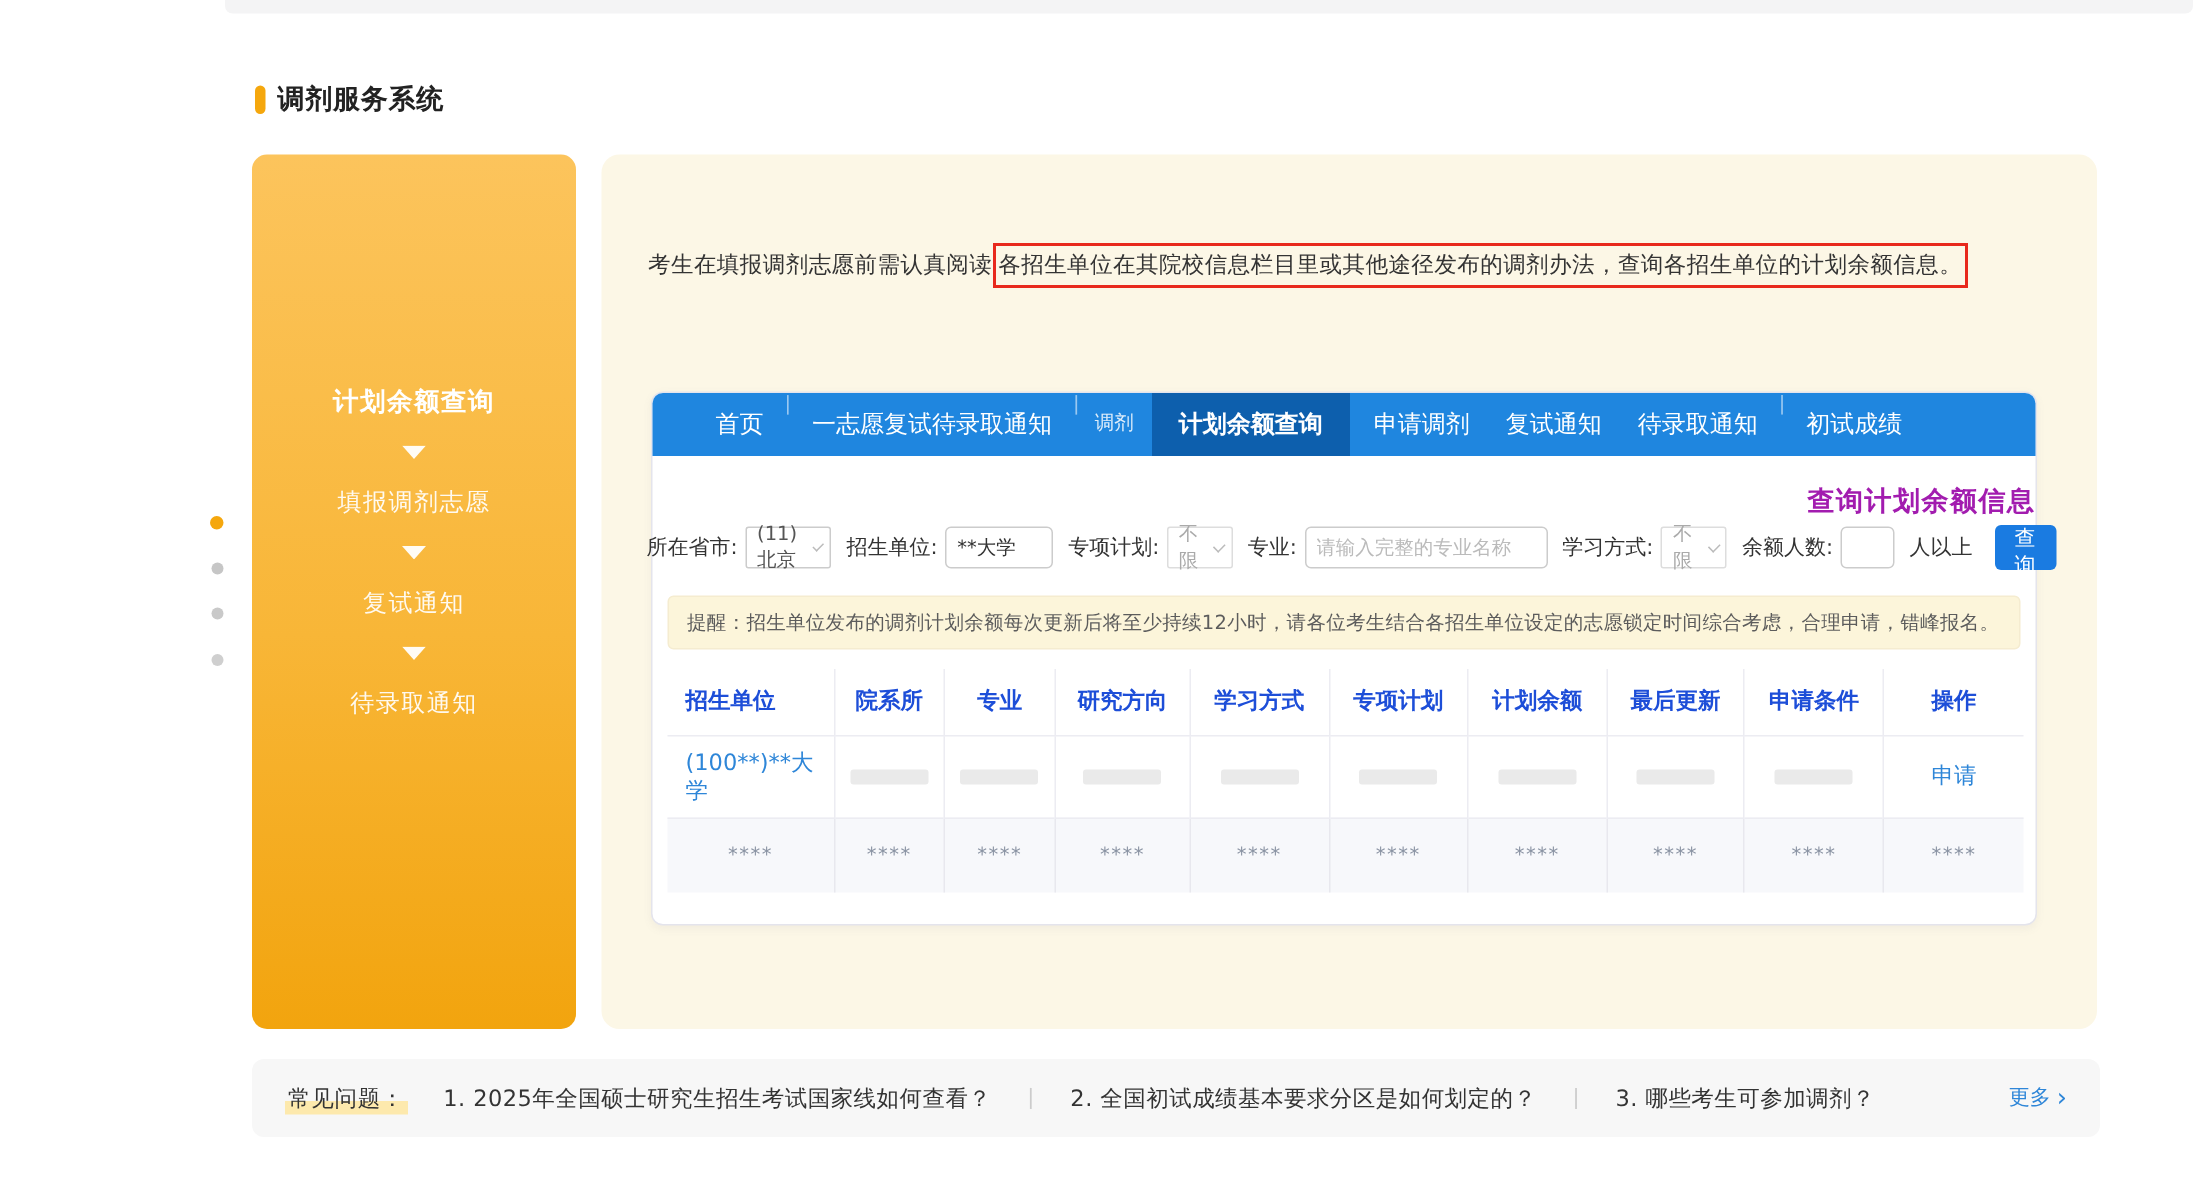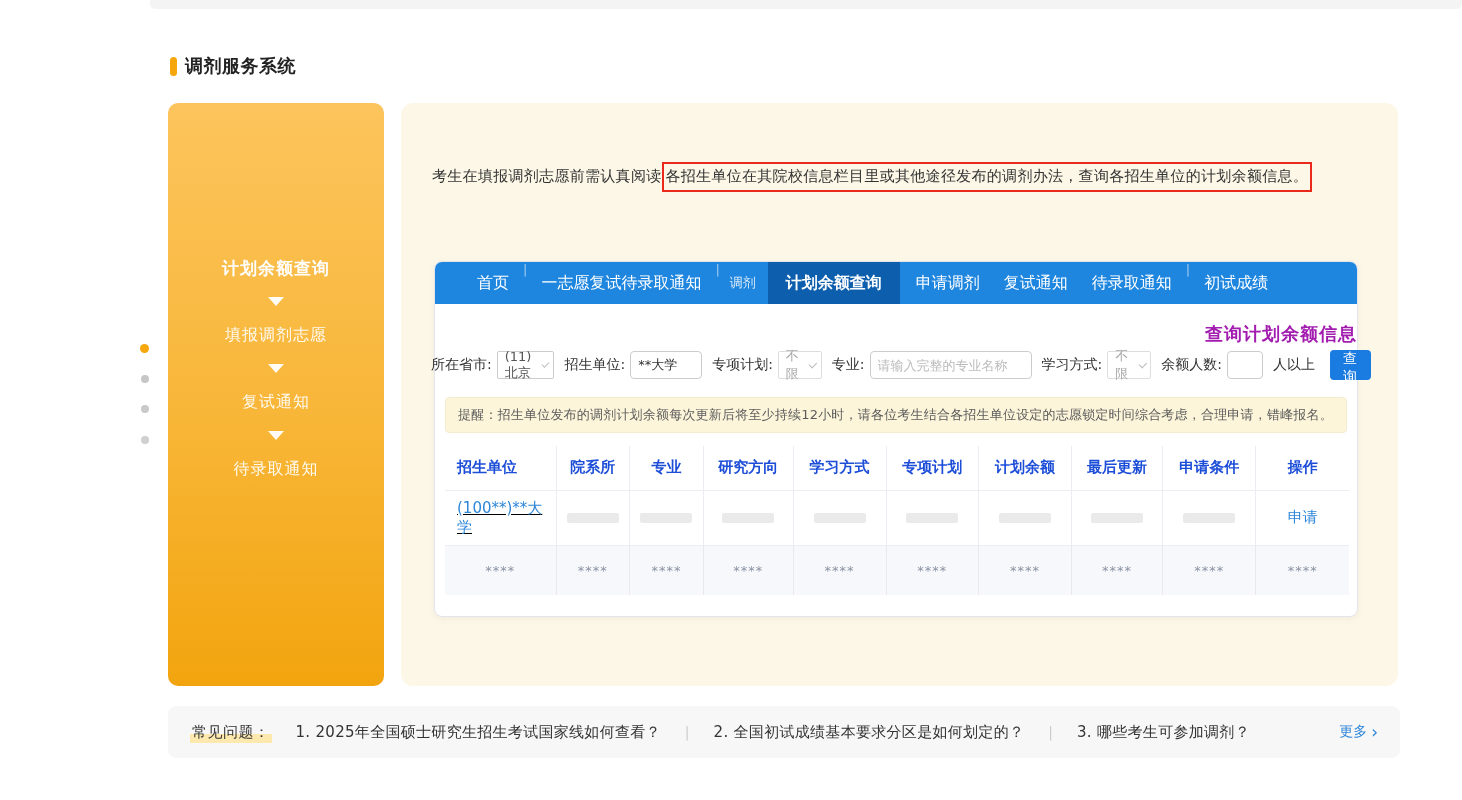--- a/index.html
+++ b/index.html
@@ -77,21 +77,21 @@
   .grid col.c1 { width: 12.3%; } .grid col.c2 { width: 8.1%; } .grid col.c3 { width: 8.2%; }
   .grid col.c4 { width: 9.9%; } .grid col.c5 { width: 10.3%; } .grid col.c6 { width: 10.2%; }
   .grid col.c7 { width: 10.3%; } .grid col.c8 { width: 10.1%; } .grid col.c9 { width: 10.3%; }
   .grid col.c10 { width: 10.3%; }
   .grid th { height: 44px; font-size: 15px; font-weight: 600; color: #1d4ed8; text-align: center;
     border-right: 1px solid #ececf2; border-bottom: 1px solid #ececf2; background: #fff; }
   .grid th:first-child { text-align: left; padding-left: 12px; }
   .grid th:last-child { border-right: none; }
   .grid td { height: 55px; text-align: center; border-right: 1px solid #ececf2; font-size: 15px; }
   .grid td:last-child { border-right: none; }
-  .grid tr.data-row td:first-child { text-align: left; padding-left: 12px; text-decoration: underline; }
+  .grid tr.data-row td:first-child { text-align: left; padding-left: 12px; }
   .unit-link, .apply-link { color: #2e86d8; cursor: pointer; font-size: 15px; }
   .ph { display: inline-block; width: 52px; height: 10px; border-radius: 2px; background: #eaeaea; }
   .grid tr.masked-row td { height: 50px; background: #f7f8fb; color: #8a93a3; font-size: 13px;
     letter-spacing: 1px; border-right: 1px solid #e8e8ee; border-top: 1px solid #ececf2; }
   .grid tr.masked-row td:last-child { border-right: none; }
 
   
   .faq-bar { position: absolute; left: 168px; top: 706px; width: 1232px; height: 52px;
     background: #f7f7f7; border-radius: 8px; display: flex; align-items: center; padding: 0 22px; }
   .faq-label { font-size: 15px; color: #333; letter-spacing: 0.5px;

